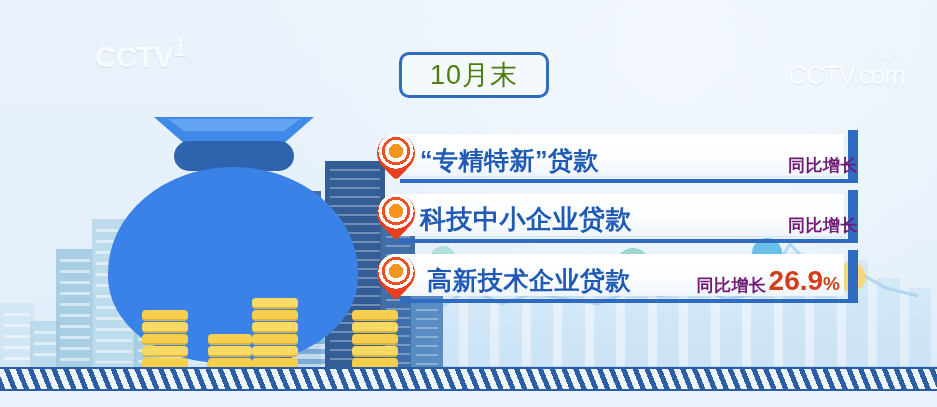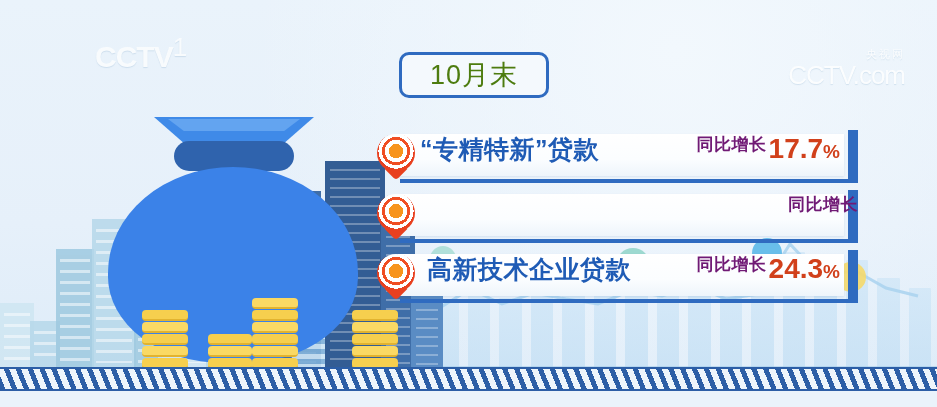--- a/index.html
+++ b/index.html
@@ -153,21 +153,21 @@
   }
   .title-badge span{
     font-size:27px; font-weight:400; color:#4d7c0f; letter-spacing:1px;
   }
 
   
   .rows{ position:absolute; left:376px; top:133px; width:482px; }
   .row{
     position:relative;
     height:44px; margin-bottom:16px;
-    display:flex; align-items:flex-start;
+    display:flex; align-items:flex-end;
   }
   .row .plate{
     position:absolute; left:22px; right:14px; top:1px; bottom:1px;
     background:linear-gradient(180deg,#ffffff 0%,#fbfdff 60%,#eef5fb 100%);
     box-shadow:0 1px 2px rgba(60,110,170,.12);
   }
   .row .bracket{
     position:absolute; right:0; top:-3px;
     width:10px; height:50px; background:#2f6bc0;
   }
@@ -330,44 +330,44 @@
       <div class="plate"></div>
       <div class="bracket"></div>
       <div class="bracket-b"></div>
       <div class="pin">
         <div class="tail"></div>
           <div class="head"></div>
       </div>
       <div class="label">“专精特新”贷款</div>
       <div class="spacer"></div>
       <div class="growth">同比增长</div>
-      <div class="value"><span>17.7</span><span class="pct">%</span></div>
     </div>
 
     <div class="row r2">
       <div class="plate"></div>
       <div class="bracket"></div>
       <div class="bracket-b"></div>
       <div class="pin">
         <div class="tail"></div>
           <div class="head"></div>
       </div>
+      <div class="label">科技中小企业贷款</div>
       <div class="spacer"></div>
       <div class="growth">同比增长</div>
     </div>
 
     <div class="row r3">
       <div class="plate"></div>
       <div class="bracket"></div>
       <div class="bracket-b"></div>
       <div class="pin">
         <div class="tail"></div>
           <div class="head"></div>
       </div>
       <div class="label">高新技术企业贷款</div>
       <div class="spacer"></div>
       <div class="growth">同比增长</div>
-      <div class="value"><span>24.3</span><span class="pct">%</span></div>
+      <div class="value"><span>26.9</span><span class="pct">%</span></div>
     </div>
 
   </div>
 
 </div>
 
 </body></html>

